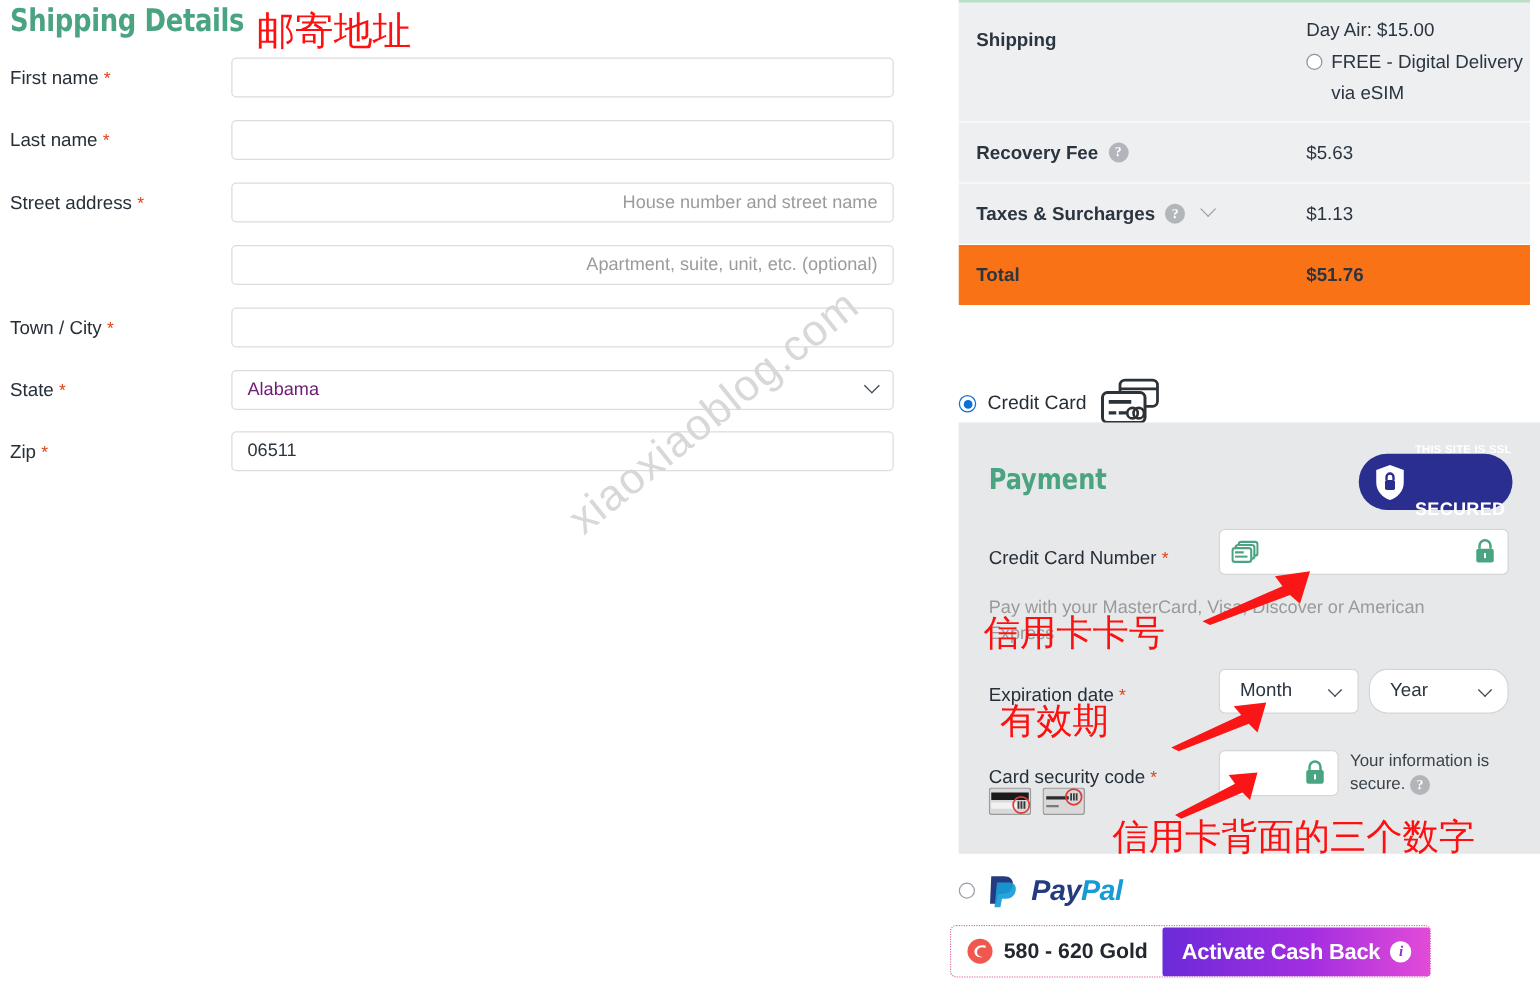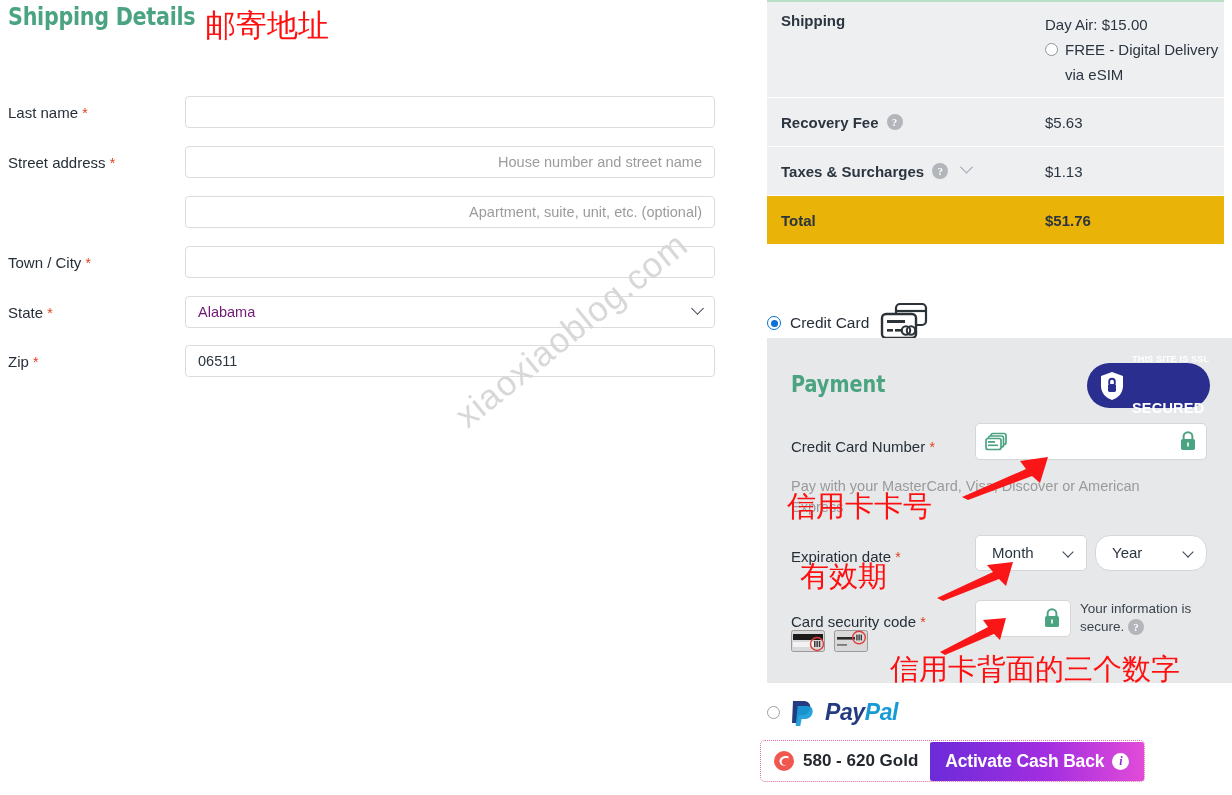--- a/index.html
+++ b/index.html
@@ -96,32 +96,32 @@
   }
   .sum-row{
     position:relative;
     display:flex; align-items:flex-start;
     background:#eeeff1;
     border-bottom:1px solid #ffffff;
     padding:0;
   }
   .sum-row.shipping-row{ height:98px; border-top:2px solid #b9dfc5; }
   .sum-row .sc-l{
-    width:278px; padding:10px 0 10px 14px;
+    width:278px; padding:22px 0 10px 14px;
     font-size:15px; font-weight:bold; color:#2b3540;
     display:flex; align-items:center; gap:8px;
   }
   .sum-row .sc-r{
     flex:1; padding:10px 1px 10px 0;
     font-size:15px; color:#2b3540;
     line-height:25px;
   }
   .sum-row.fee-row{ height:49px; align-items:center;}
   .sum-row.fee-row .sc-l,.sum-row.fee-row .sc-r{ padding-top:0;padding-bottom:0;}
-  .sum-row.total-row{ background:#eab308; height:48px; align-items:center; border-bottom:none;}
+  .sum-row.total-row{ background:#f97316; height:48px; align-items:center; border-bottom:none;}
   .sum-row.total-row .sc-l,.sum-row.total-row .sc-r{padding-top:0;padding-bottom:0;}
   .sum-row.total-row .sc-r{ font-weight:bold; }
   .q-icon{
     display:inline-block;
     width:16px;height:16px;border-radius:50%;
     background:#b2b6ba;color:#fff;
     font-size:11px;font-weight:bold;line-height:16px;text-align:center;
     font-family:"Liberation Serif",serif;
   }
   .chev-down{
@@ -258,20 +258,27 @@
   .arrow{ position:absolute; z-index:55; }
 </style>
 </head>
 <body>
 
 <div id="left-col">
 
   <div id="shipping-title">Shipping Details</div>
   <div class="cn-note" id="cn-address">邮寄地址</div>
 
+  <div class="form-row" style="top:46px;">
+    <div class="f-label">
+      <span>First name</span>
+      <span class="req">*</span>
+    </div>
+    <div class="f-field"></div>
+  </div>
 
   <div class="form-row" style="top:96px;">
     <div class="f-label">
       <span>Last name</span>
       <span class="req">*</span>
     </div>
     <div class="f-field"></div>
   </div>
 
   <div class="form-row" style="top:146px;">

